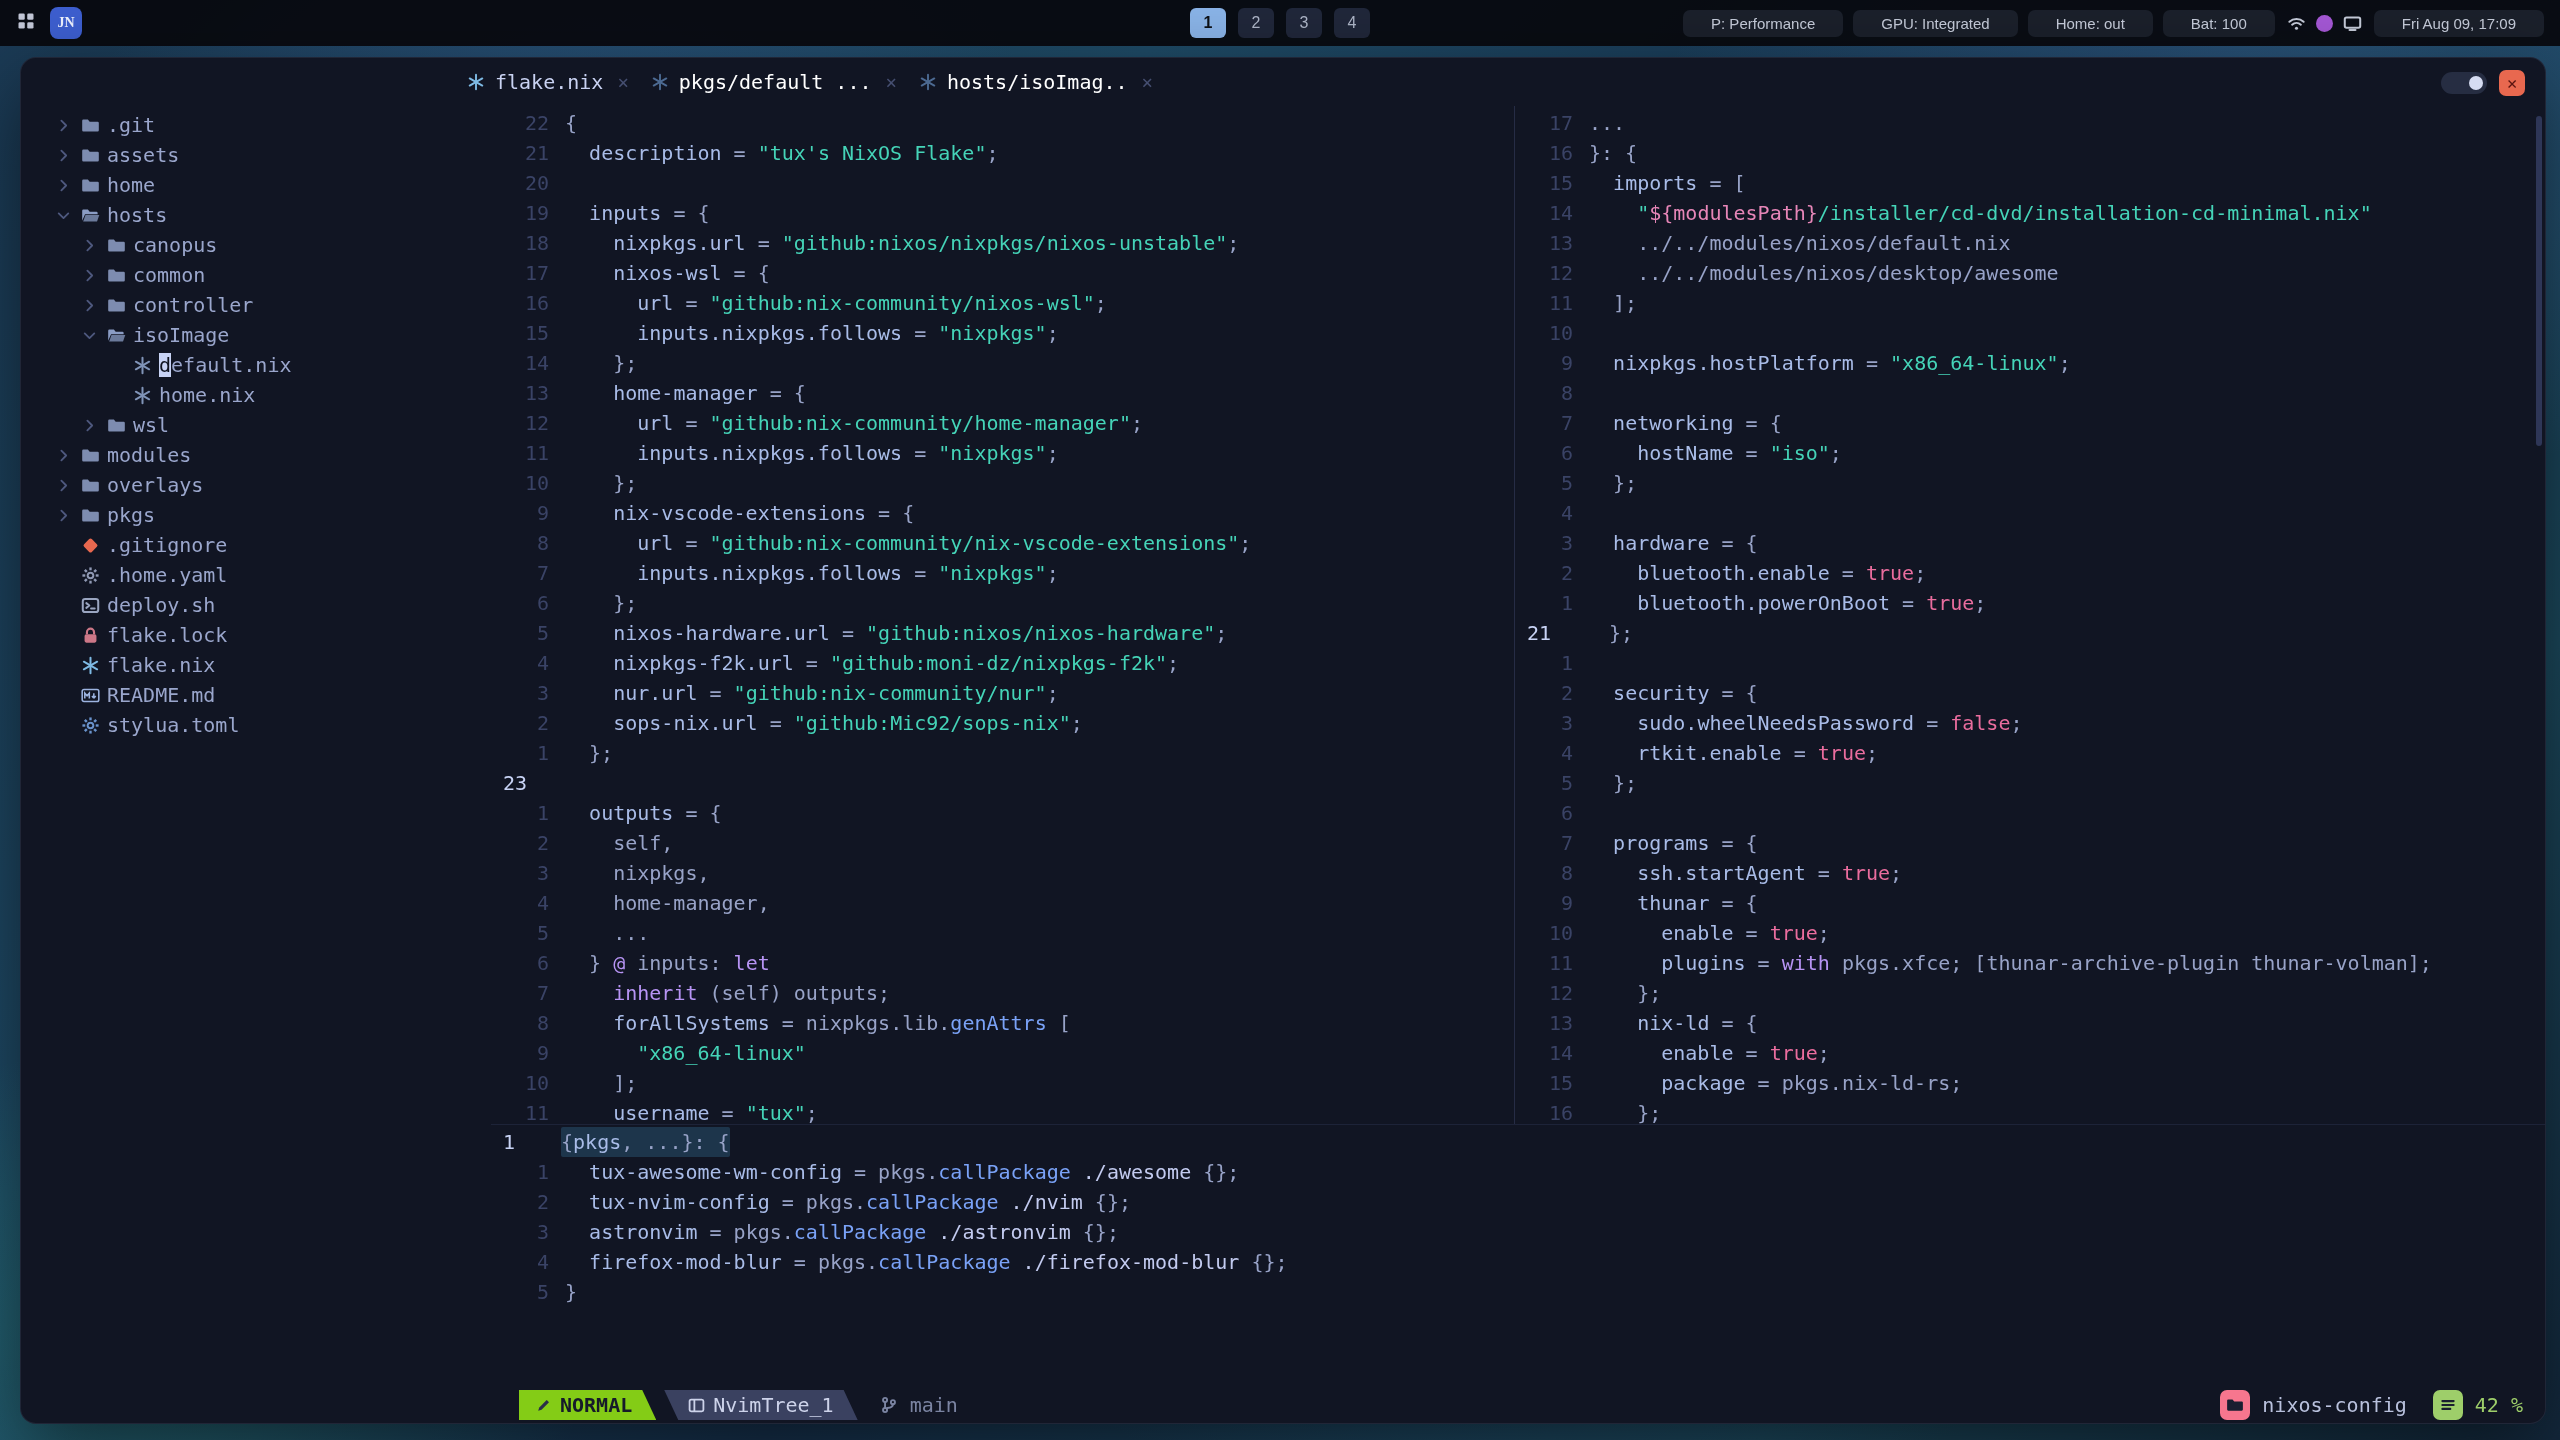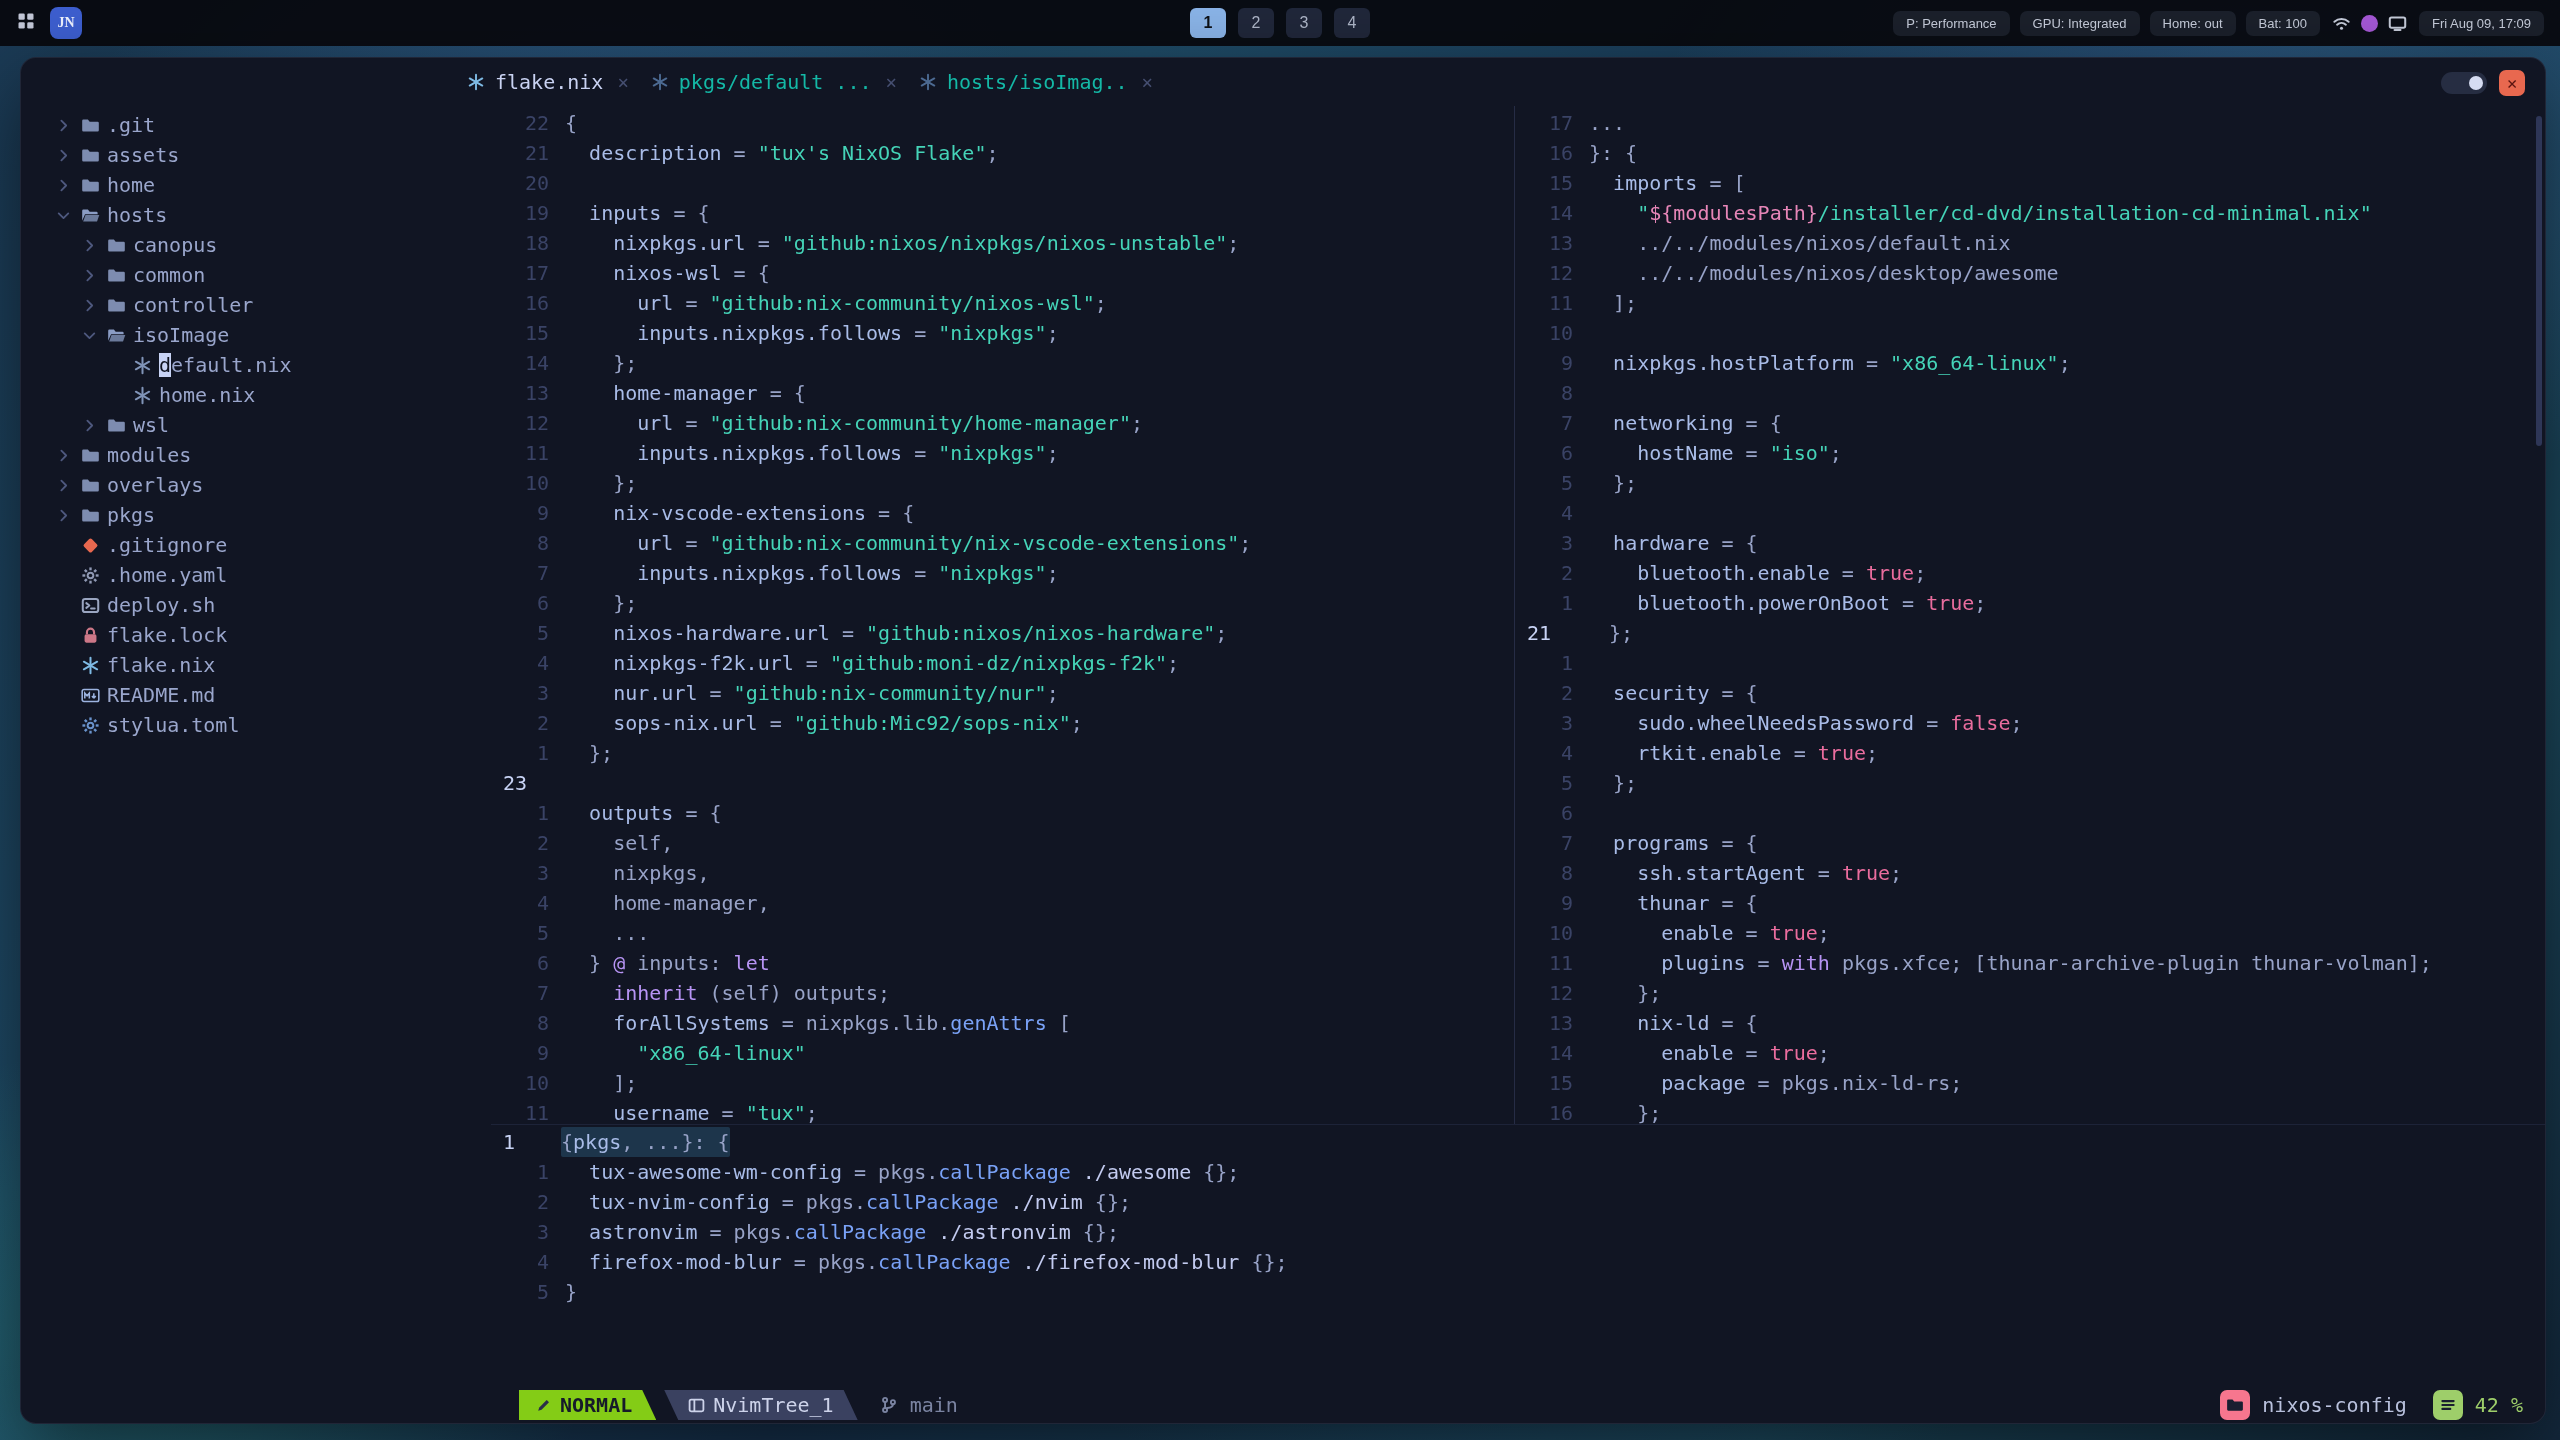--- a/index.html
+++ b/index.html
@@ -16,33 +16,33 @@
   #topbar{position:absolute;top:0;left:0;right:0;height:46px;background:rgba(8,10,15,.94);
     display:flex;align-items:center;padding:0 16px;gap:14px;color:#c6ccda;font-size:16px;}
   .tb-left{display:flex;align-items:center;gap:14px;}
   .jn-badge{width:32px;height:32px;border-radius:8px;background:#3d5fd0;color:#eef2ff;
     display:flex;align-items:center;justify-content:center;font-weight:bold;font-size:14px;font-family:Liberation Serif, serif;}
   #workspaces{position:absolute;left:50%;transform:translateX(-50%);display:flex;gap:12px;}
   .ws{width:36px;height:30px;border-radius:6px;background:#20273a;color:#aeb6c8;
     display:flex;align-items:center;justify-content:center;font-size:16px;cursor:default;}
   .ws.active{background:#8ab4e8;color:#0d1117;font-weight:bold;}
   .tb-right{margin-left:auto;display:flex;align-items:center;gap:12px;}
-  .pill{background:#1b202b;border-radius:7px;padding:5px 13px;color:#c6ccda;font-size:13px;white-space:nowrap;}
+  .pill{background:#1b202b;border-radius:7px;padding:5px 28px;color:#c6ccda;font-size:15px;white-space:nowrap;}
   .tb-icons{display:flex;align-items:center;gap:10px;}
   .tb-icons span{display:inline-flex;}
   .dot-ic{width:17px;height:17px;border-radius:50%;background:#a558d6;}
   
   #win{position:absolute;top:57px;left:20px;right:14px;bottom:16px;background:#111523;
     border-radius:16px;border:1px solid rgba(130,140,180,.14);
     box-shadow:0 26px 80px rgba(0,0,0,.55);display:flex;flex-direction:column;overflow:hidden;
     font-family:"DejaVu Sans Mono",monospace;}
   .win-header{height:48px;flex:none;display:flex;align-items:center;padding-left:446px;position:relative;}
   #tabs{display:flex;gap:22px;font-size:20px;}
   .tab{display:flex;align-items:center;gap:10px;cursor:default;}
-  .tab .tlabel{color:#14b8a6;}
+  .tab .tlabel{color:#ffffff;}
   .tab.active .tlabel{color:#c9d2f2;}
   .tab .tclose{color:#454e70;font-size:19px;margin-left:4px;}
   .win-controls{position:absolute;right:20px;top:12px;display:flex;align-items:center;gap:12px;}
   .toggle{width:46px;height:22px;border-radius:11px;background:#262d42;position:relative;}
   .toggle .knob{position:absolute;right:4px;top:4px;width:14px;height:14px;border-radius:50%;background:#d6dcf2;}
   .closebtn{width:26px;height:26px;border-radius:7px;background:#e8684f;color:#5c1410;
     display:flex;align-items:center;justify-content:center;font-size:17px;font-weight:bold;}
   .win-body{flex:1;display:flex;min-height:0;}
   
   #tree{width:436px;flex:none;padding:4px 0 0 34px;font-size:20px;color:#9aa6cc;overflow:hidden;}

